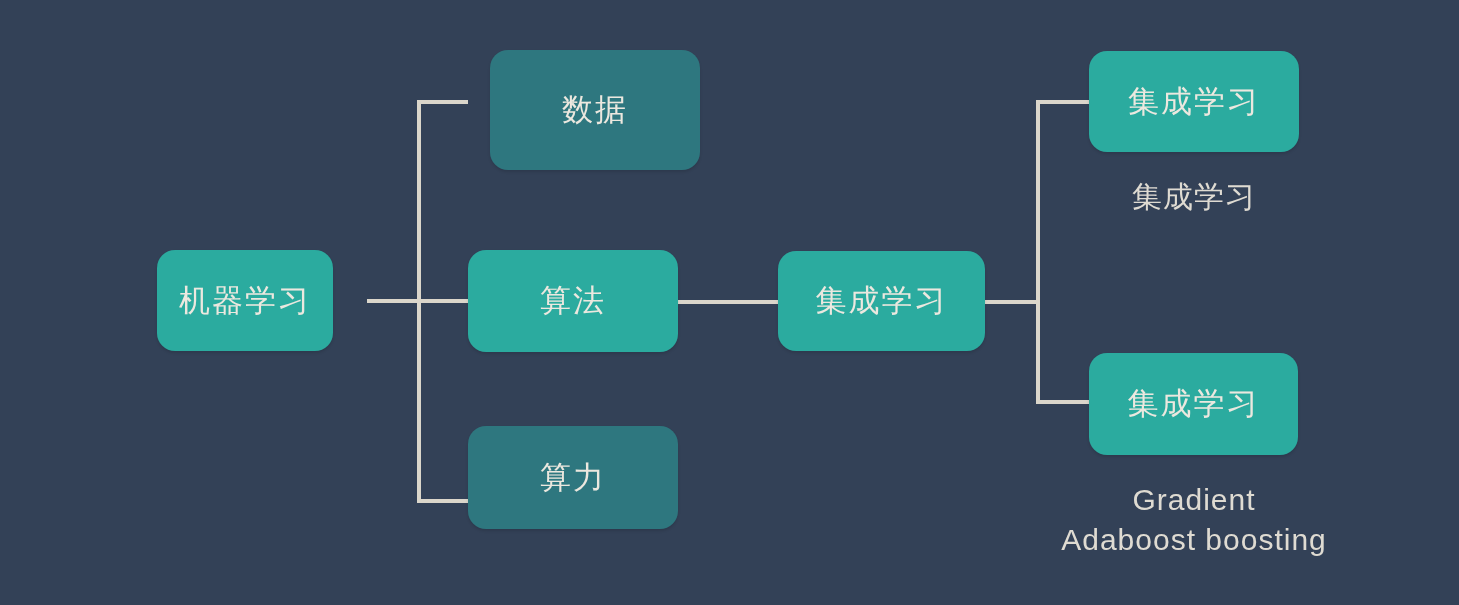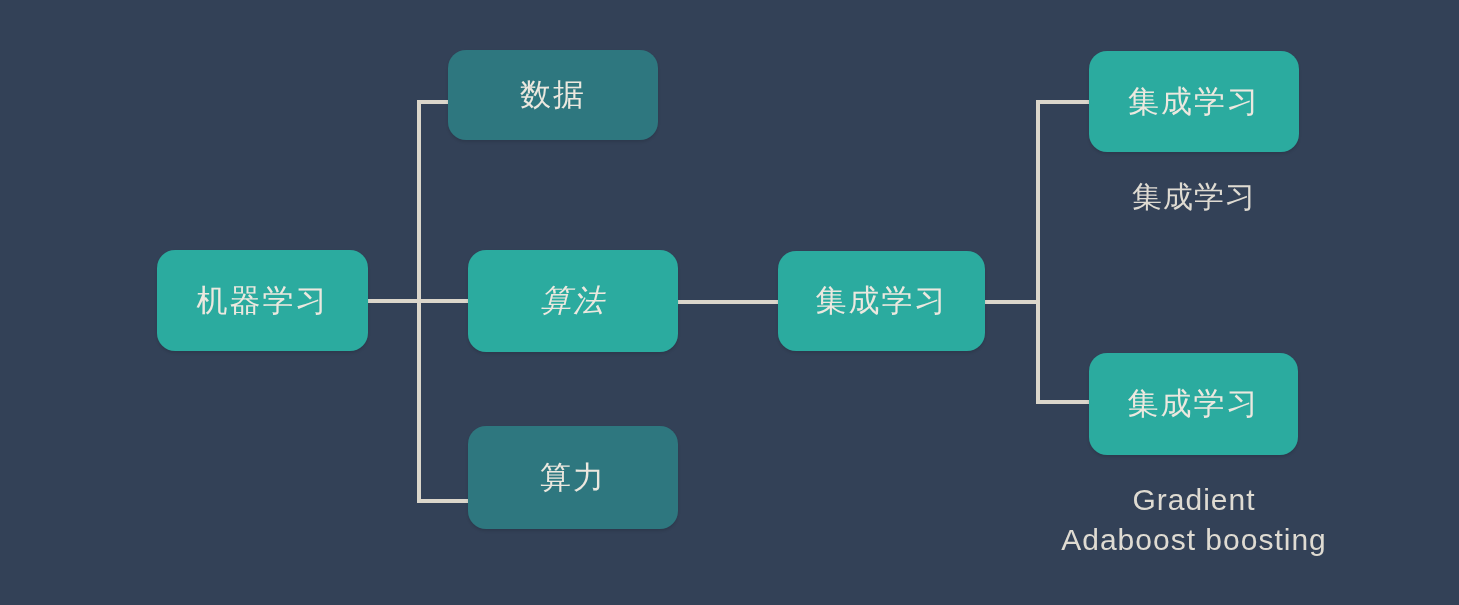--- a/index.html
+++ b/index.html
@@ -44,23 +44,23 @@
   .note {
     position: absolute;
     color: var(--annotation-text);
     font-size: 30px;
     letter-spacing: 1px;
     text-align: center;
     line-height: 40px;
   }
 
   
-  #node-machine-learning { left: 157px; top: 250px; width: 211px; height: 101px; }
-  #node-data             { left: 448px; top:  50px; width: 210px; height: 90px; }
-  #node-algorithm        { left: 468px; top: 250px; width: 210px; height: 102px; font-style: italic; }
+  #node-machine-learning { left: 157px; top: 250px; width: 176px; height: 101px; }
+  #node-data             { left: 490px; top:  50px; width: 210px; height: 120px; }
+  #node-algorithm        { left: 468px; top: 250px; width: 210px; height: 102px; }
   #node-compute-power    { left: 468px; top: 426px; width: 210px; height: 103px; }
   #node-ensemble         { left: 778px; top: 251px; width: 207px; height: 100px; }
   #node-ensemble-top     { left: 1089px; top:  51px; width: 210px; height: 101px; }
   #node-ensemble-bottom  { left: 1089px; top: 353px; width: 209px; height: 102px; }
 
   #line-root-trunk       { left: 367px; top: 299px; width: 101px; }
   #line-trunk-left       { left: 417px; top: 100px; height: 403px; }
   #line-branch-data      { left: 417px; top: 100px; width: 51px; }
   #line-branch-compute   { left: 417px; top: 499px; width: 51px; }
   #line-algo-ensemble    { left: 678px; top: 300px; width: 100px; }

